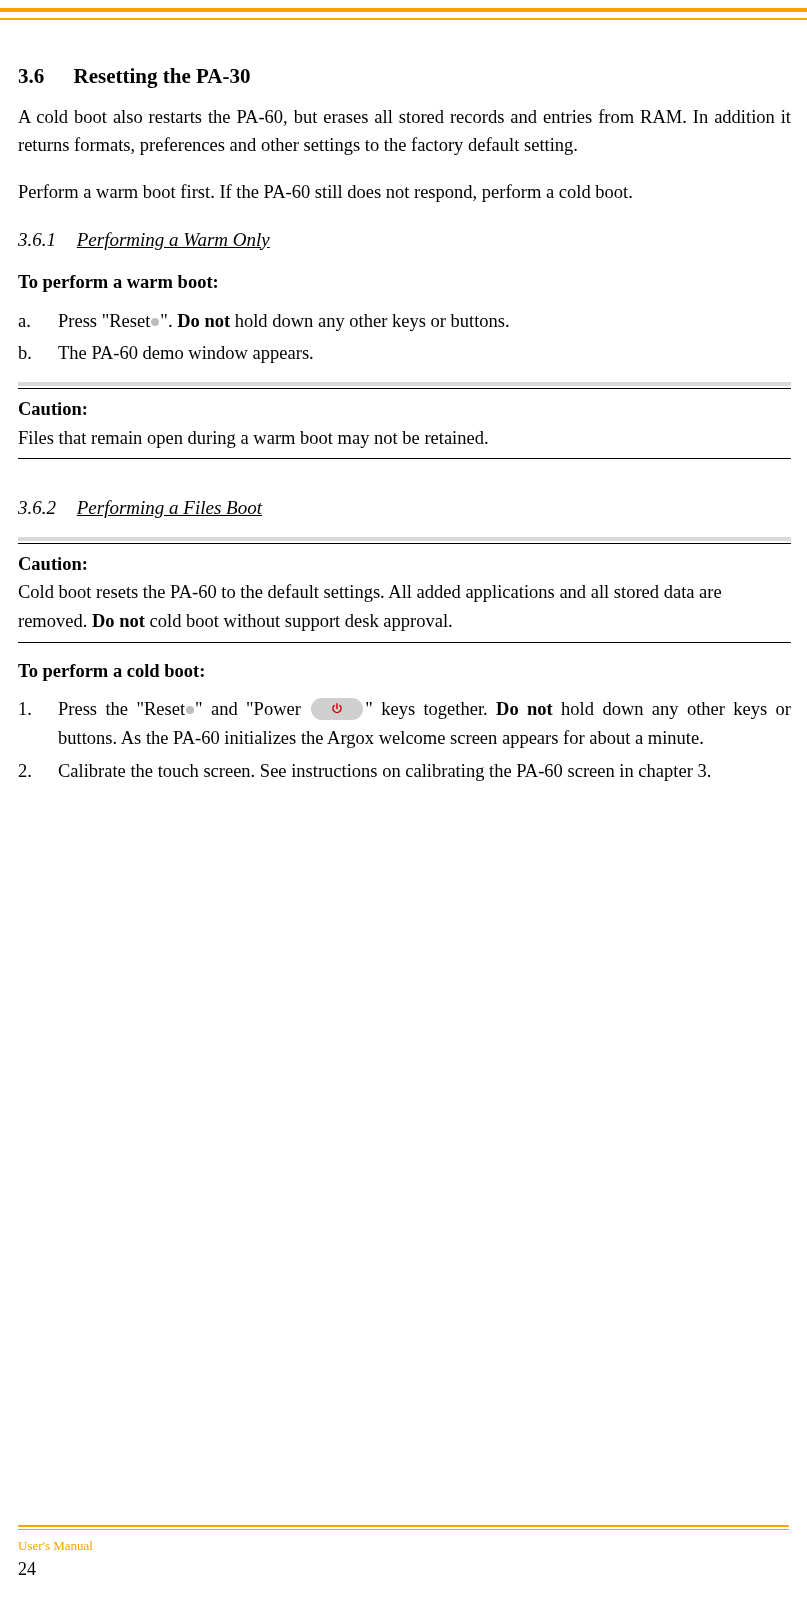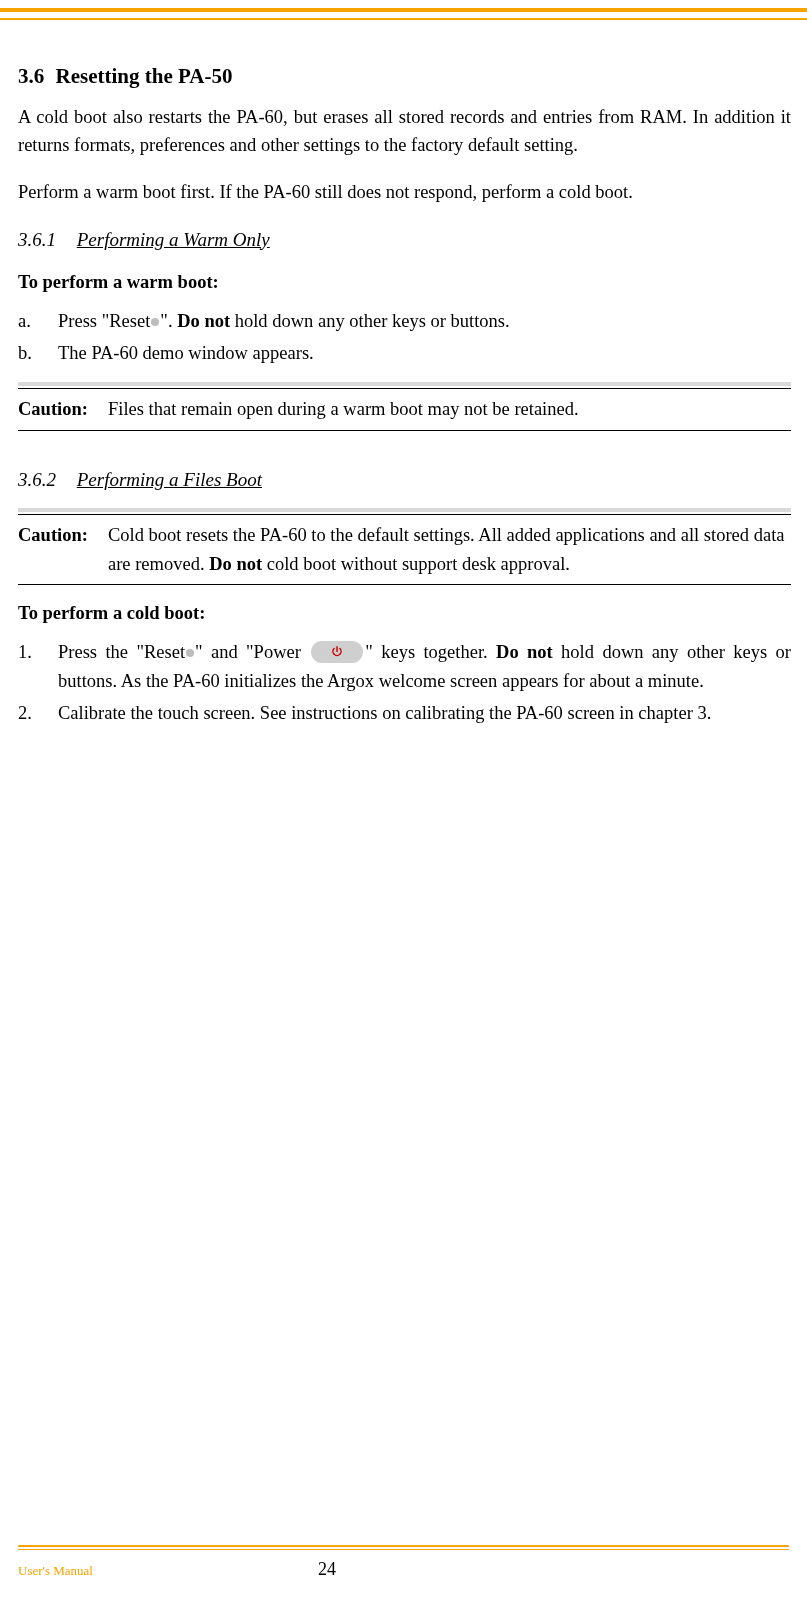--- a/index.html
+++ b/index.html
@@ -21,72 +21,72 @@
     margin-top: 8px;
   }
   .content {
     padding: 22px 16px 0 18px;
   }
   h2.section-heading {
     font-size: 21px;
     font-weight: bold;
     margin: 18px 0 10px 0;
   }
-  h2.section-heading .num { display:inline-block; margin-right: 6px;}
+  h2.section-heading .num { display:inline-block; margin-right: 24px;}
   p.body { margin: 0 0 18px 0; text-align: justify; }
   p.body.narrow { margin-bottom: 10px;}
   .sub-heading-row { margin: 18px 0 14px 0; font-style: italic; font-size: 19px;}
   .sub-heading-row .snum { display:inline-block; width: 54px; vertical-align: top;}
   .sub-heading-row .stitle { text-decoration: underline; }
   .bold { font-weight: bold; }
   .list-block { margin: 0 0 6px 0; }
   .list-row { display:flex; margin: 0 0 4px 0;}
   .list-row .marker { width: 40px; flex:none;}
   .list-row .litem { flex:1; text-align: justify;}
   .caution-block { margin: 14px 0 8px 0;}
   .caution-block .divider-top { height:4px; background:#d9d9d9; margin-bottom:2px;}
   .caution-block .divider-mid { height:1px; background:#000; margin-bottom:6px;}
   .caution-block .divider-bot { height:1px; background:#000; margin-top:6px;}
-  .caution-row { display:flex; }
+  .caution-row { display:flex;flex-direction:column; }
   .caution-row .clabel { width:90px; flex:none; font-weight:bold;}
   .caution-row .ctext { flex:1; }
   .reset-dot {
     display:inline-block; width:8px; height:8px; border-radius:50%;
     background:#bdbdbd; vertical-align: baseline; position:relative; top:-1px;
     margin: 0 1px;
   }
   .power-key {
     display:inline-flex; align-items:center; justify-content:center;
     width:52px; height:22px; border-radius:11px; background:#cfcfcf;
     vertical-align: middle; position:relative; top:-2px; margin:0 2px;
   }
   .power-key svg { display:block;}
   .footer {
     position:absolute; left:0; right:0; bottom:20px;
     padding: 0 18px;
   }
   .footer-rule-outer { height:2px; background:#f7a300; border-radius:1px; margin-bottom:2px;}
   .footer-rule-inner { height:1px; background:#f7a300; margin-bottom:6px;}
-  .footer-row { display:flex; align-items:baseline;}
+  .footer-row { display:flex; align-items:baseline;flex-direction:column;}
   .footer-label {
     color:#f7a300; font-size:13px; width:300px; flex:none;
     font-family: "Times New Roman", serif;
   }
   .footer-page { font-size:18px; }
 </style>
 </head>
 <body>
 
 <div class="top-bar"></div>
 
 <div class="content">
 
   <h2 class="section-heading">
     <span class="num">3.6</span>
-    <span>Resetting the PA-50</span>
+    <span>Resetting the PA-30</span>
   </h2>
 
   <p class="body">A cold boot also restarts the PA-60, but erases all stored records and entries from RAM. In addition it returns formats, preferences and other settings to the factory default setting.</p>
   <p class="body">Perform a warm boot first. If the PA-60 still does not respond, perform a cold boot.</p>
 
   <div class="sub-heading-row">
     <span class="snum">3.6.1</span>
     <span class="stitle">Performing a Warm Only</span>
   </div>
 

